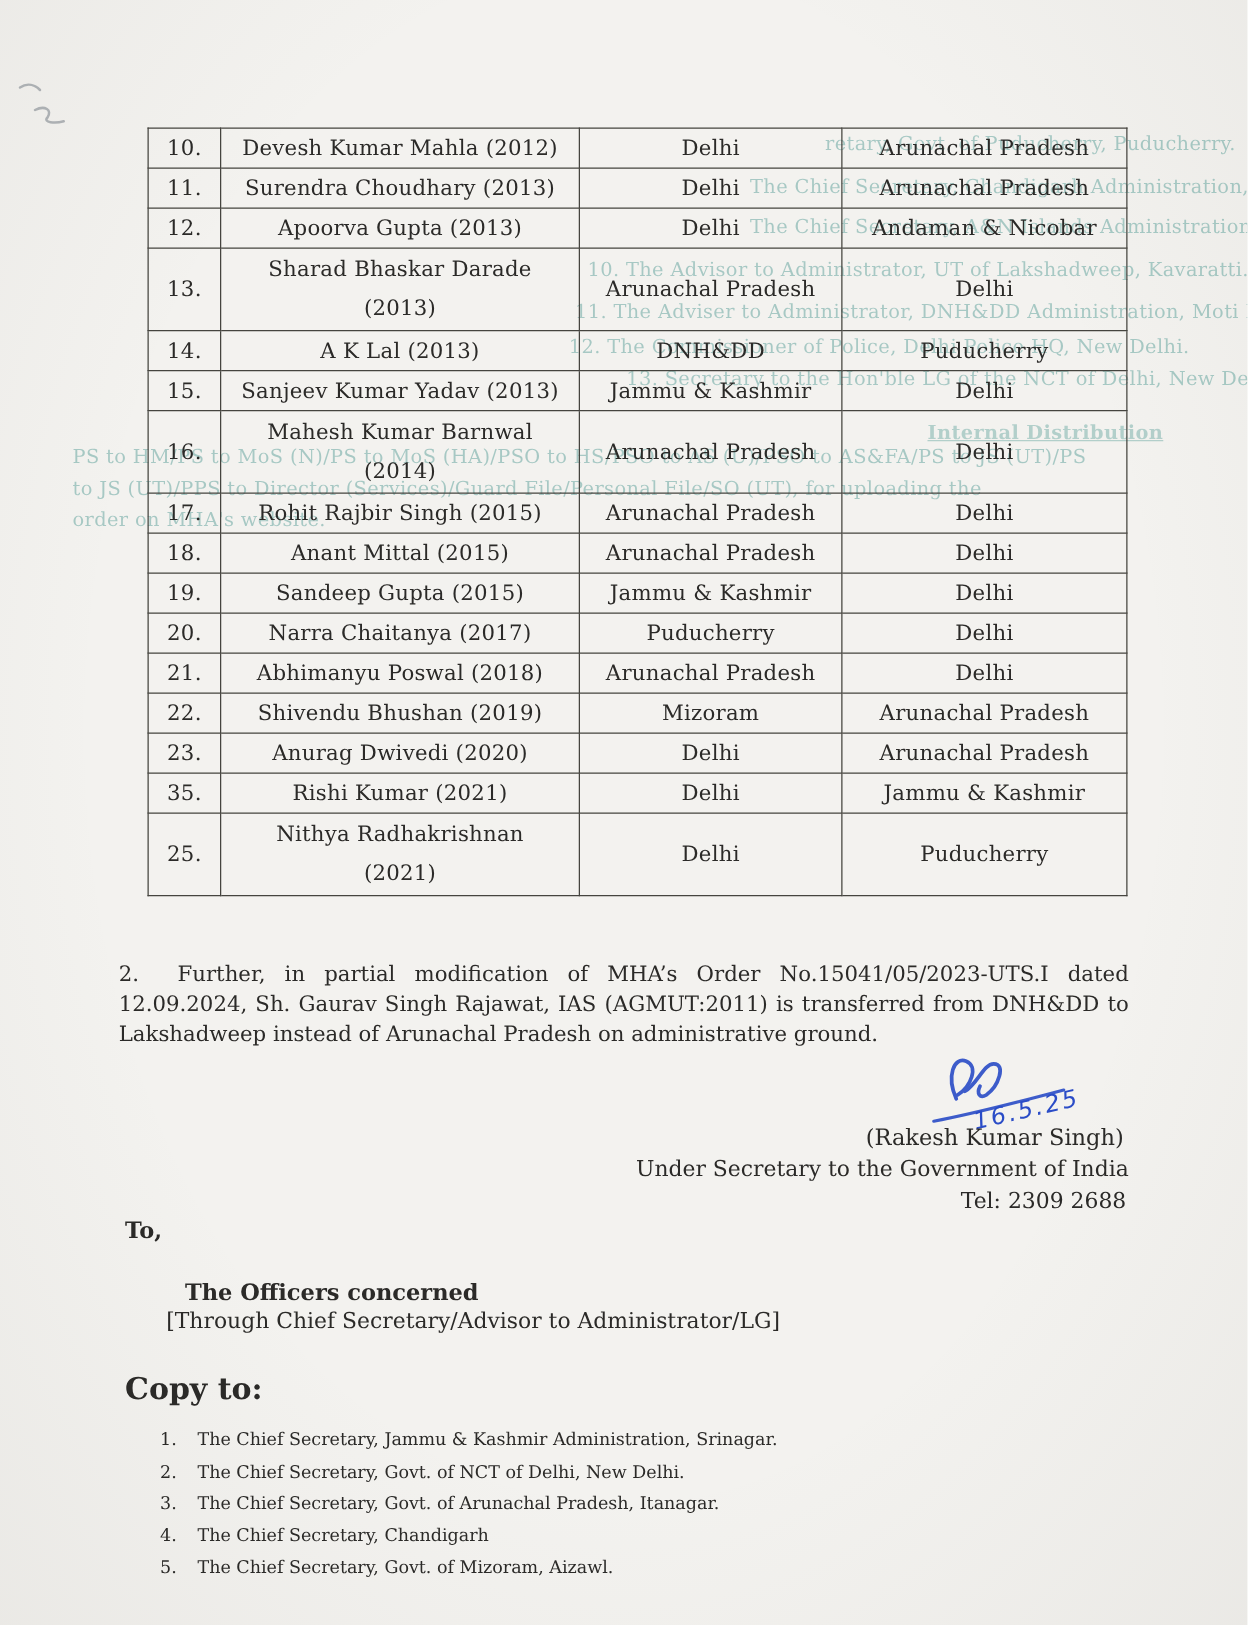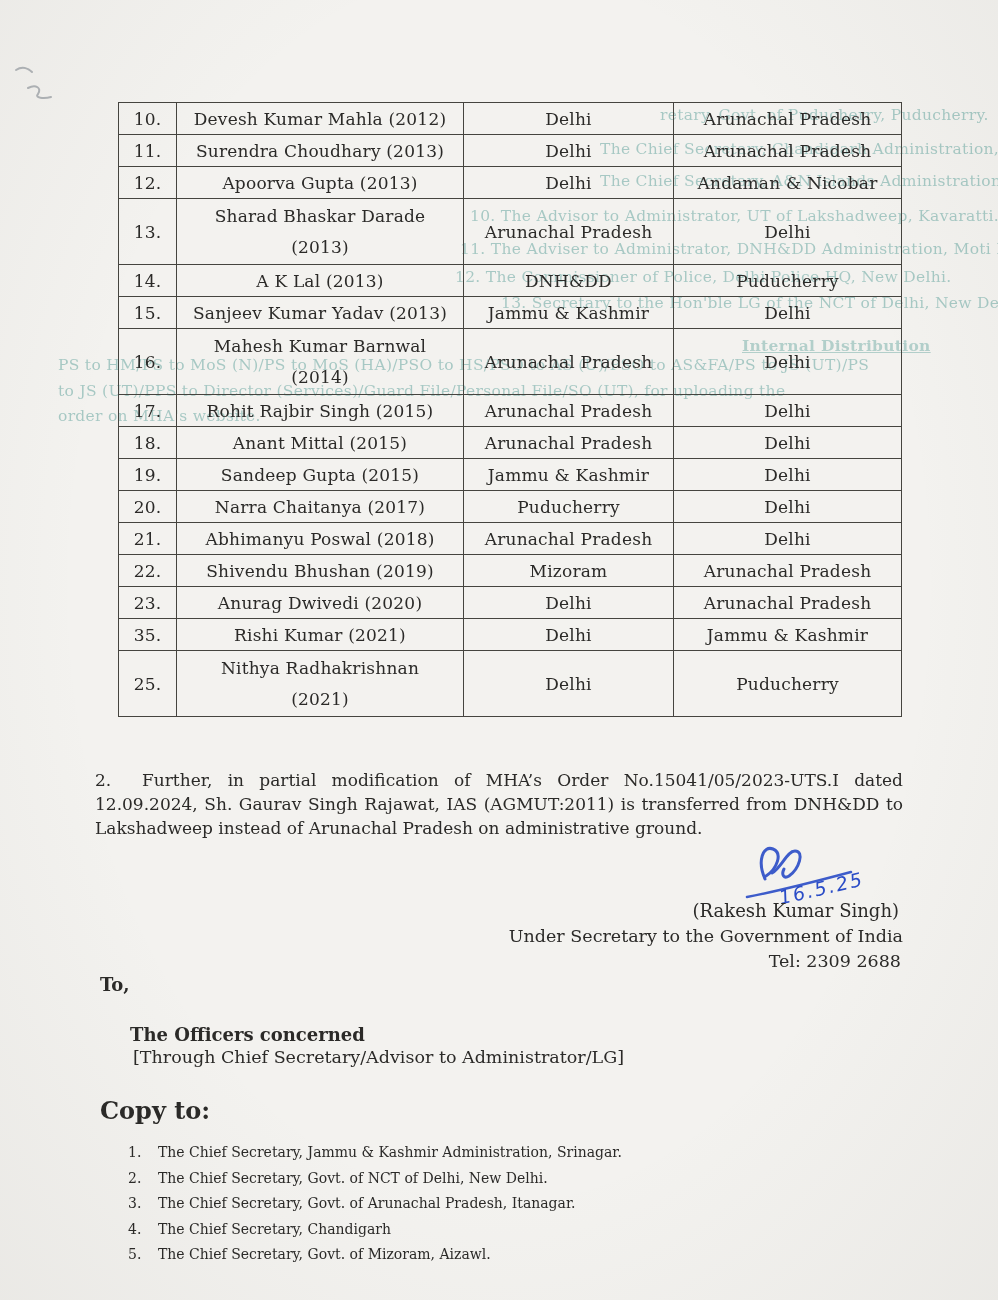--- a/index.html
+++ b/index.html
@@ -60,21 +60,21 @@
     transform:rotate(-13deg);
     color:#2a4cc7; font-family:"DejaVu Sans", sans-serif;
     font-style:italic; font-size:19px; letter-spacing:2px;
   }
   .sig-name  { position:absolute; right:4px; top:57px;  font-weight:normal; font-size:18px; white-space:nowrap; }
   .sig-title { position:absolute; right:0px; top:83px;  font-size:17.5px; white-space:nowrap; }
   .sig-tel   { position:absolute; right:2px; top:108px; font-size:17.5px; white-space:nowrap; }
 
   
   .to-label   { position:absolute; left:100px; top:974px;  font-weight:bold; font-size:18px; z-index:2; }
-  .to-line1   { position:absolute; left:130px; top:1024px; font-weight:bold; font-size:18px; z-index:2; }
+  .to-line1   { position:absolute; left:148px; top:1024px; font-weight:bold; font-size:18px; z-index:2; }
   .to-line2   { position:absolute; left:133px; top:1047px; font-size:17.5px; z-index:2; }
   .copy-label { position:absolute; left:100px; top:1096px; font-weight:bold; font-size:24px; z-index:2; }
   .copy-list  { position:absolute; left:128px; top:1140px; font-size:14px; z-index:2; }
   .copy-item  { line-height:25.6px; white-space:nowrap; }
   .copy-no    { display:inline-block; width:30px; }
 
   
   .pen-scribble { position:absolute; left:6px; top:58px; z-index:2; opacity:.75; }
 </style>
 </head>

